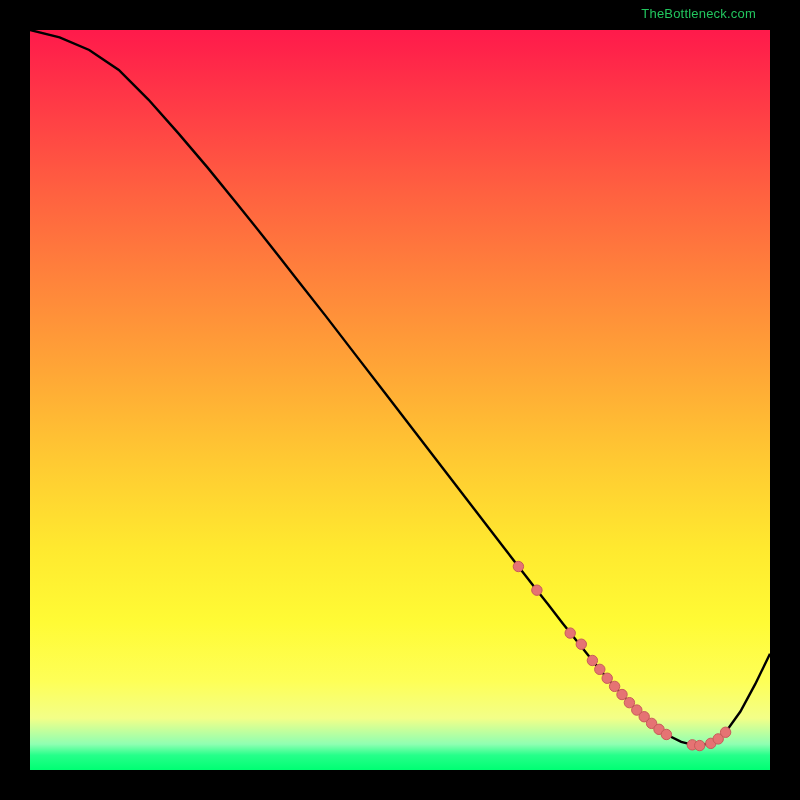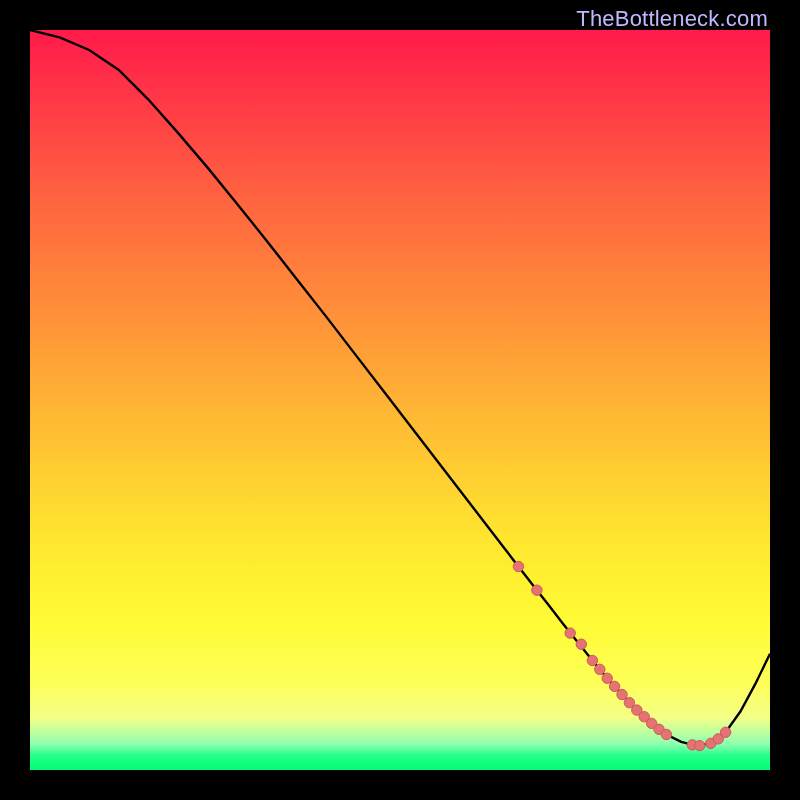--- a/index.html
+++ b/index.html
@@ -56,23 +56,23 @@
   }
   .curve-svg {
     position: absolute;
     inset: 0;
     width: 740px;
     height: 740px;
   }
   .attribution {
     position: absolute;
     top: 6px;
-    right: 32px;
-    color: #c4b5fd;
-    font-size: 22px;
+    right: 44px;
+    color: #22c55e;
+    font-size: 13px;
     letter-spacing: 0.2px;
     user-select: none;
   }
 </style>
 </head>
 <body>
 
 <div class="stage">
 
   <div class="plot">

